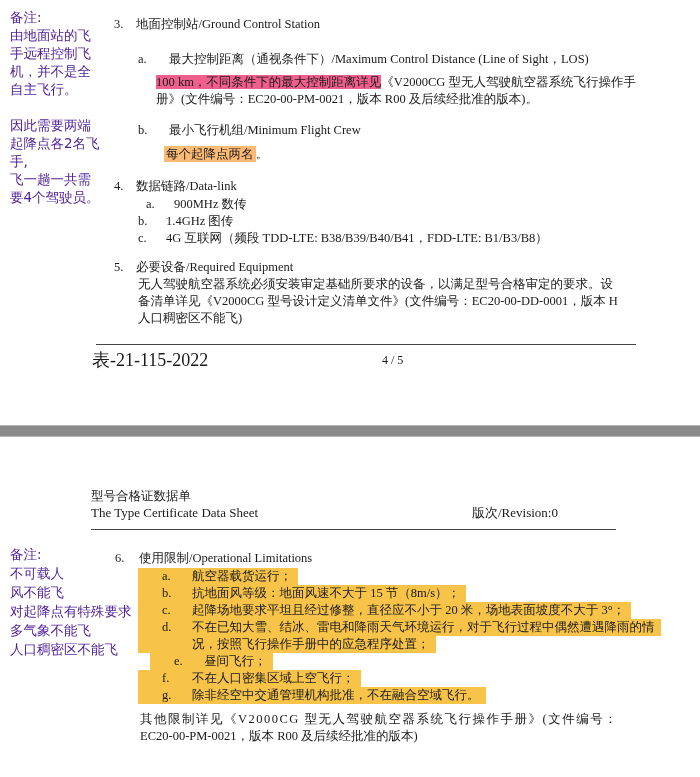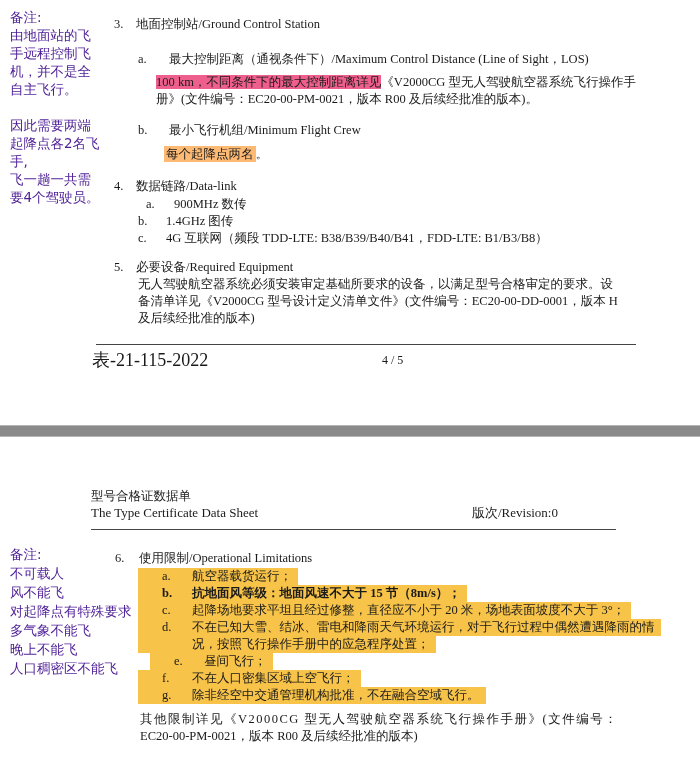--- a/index.html
+++ b/index.html
@@ -76,21 +76,21 @@
   <div class="abs doc" style="left:138px; top:230px;">
     <span style="display:inline-block;width:28px;">c.</span><span>4G 互联网（频段 TDD-LTE: B38/B39/B40/B41，FDD-LTE: B1/B3/B8）</span>
   </div>
 
   <div class="abs doc" style="left:114px; top:259px;">
     <span style="display:inline-block;width:22px;">5.</span><span>必要设备/Required Equipment</span>
   </div>
   <div class="abs doc" style="left:138px; top:276px;">
     <div>无人驾驶航空器系统必须安装审定基础所要求的设备，以满足型号合格审定的要求。设</div>
     <div>备清单详见《V2000CG 型号设计定义清单文件》(文件编号：EC20-00-DD-0001，版本 H</div>
-    <div>及后续经批准的版本)</div>
+    <div>人口稠密区不能飞)</div>
   </div>
 
   <div class="abs rule" style="left:96px; top:344px; width:540px;"></div>
   <div class="abs doc" style="left:92px; top:352px; font-size:18px;">表-21-115-2022</div>
   <div class="abs doc" style="left:382px; top:352px; font-size:12px;">4 / 5</div>
 </div>
 
 <div class="abs divider"></div>
 
 <div>
@@ -99,32 +99,31 @@
   <div class="abs doc" style="left:91px; top:504px; font-size:13px;">The Type Certificate Data Sheet</div>
   <div class="abs doc" style="left:472px; top:504px; font-size:13px;">版次/Revision:0</div>
   <div class="abs rule" style="left:91px; top:529px; width:525px;"></div>
 
   <div class="abs note" style="left:10px; top:545px; width:130px; line-height:19px;">
     <div>备注:</div>
     <div>不可载人</div>
     <div>风不能飞</div>
     <div>对起降点有特殊要求</div>
     <div>多气象不能飞</div>
-    <div>晚上不能飞</div>
     <div>人口稠密区不能飞</div>
   </div>
 
   <div class="abs doc" style="left:115px; top:550px;">
     <span style="display:inline-block;width:24px;">6.</span><span>使用限制/Operational Limitations</span>
   </div>
 
   <div class="lim-row hl" style="top:568px;">
     <span class="mk">a.</span><span>航空器载货运行；</span>
   </div>
-  <div class="lim-row hl" style="top:585px;font-weight:bold;">
+  <div class="lim-row hl" style="top:585px;">
     <span class="mk">b.</span><span>抗地面风等级：地面风速不大于 15 节（8m/s）；</span>
   </div>
   <div class="lim-row hl" style="top:602px;">
     <span class="mk">c.</span><span>起降场地要求平坦且经过修整，直径应不小于 20 米，场地表面坡度不大于 3°；</span>
   </div>
   <div class="lim-row hl" style="top:619px;">
     <span class="mk">d.</span><span>不在已知大雪、结冰、雷电和降雨天气环境运行，对于飞行过程中偶然遭遇降雨的情</span>
   </div>
   <div class="lim-row hl" style="top:636px;">
     <span class="mk"></span><span>况，按照飞行操作手册中的应急程序处置；</span>

